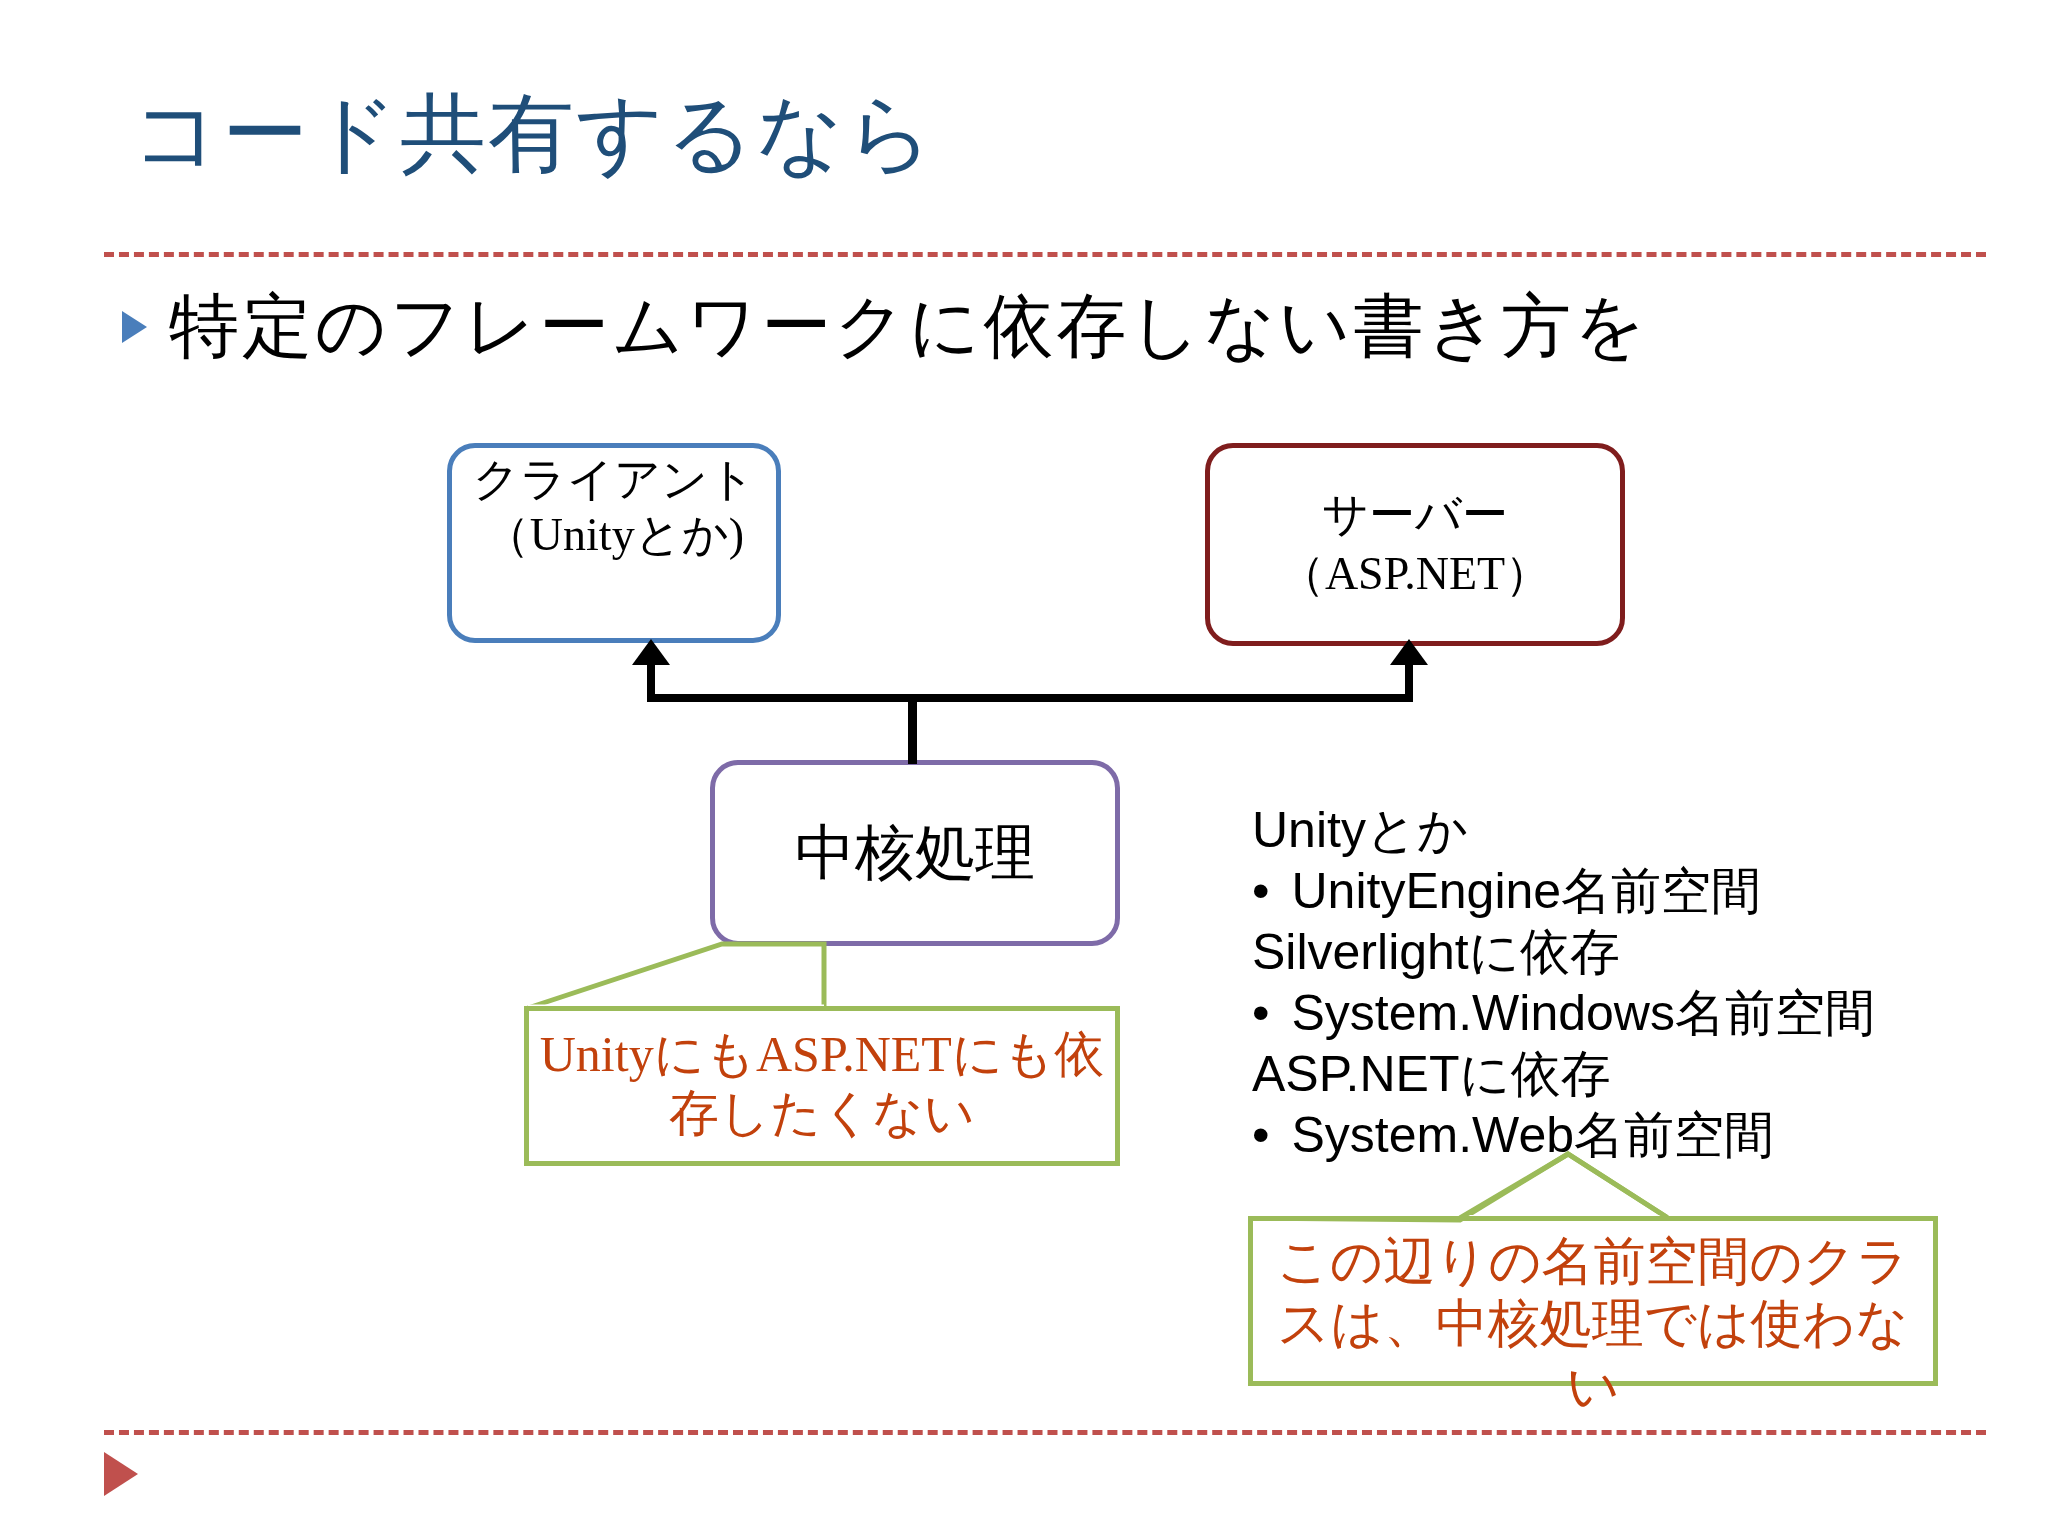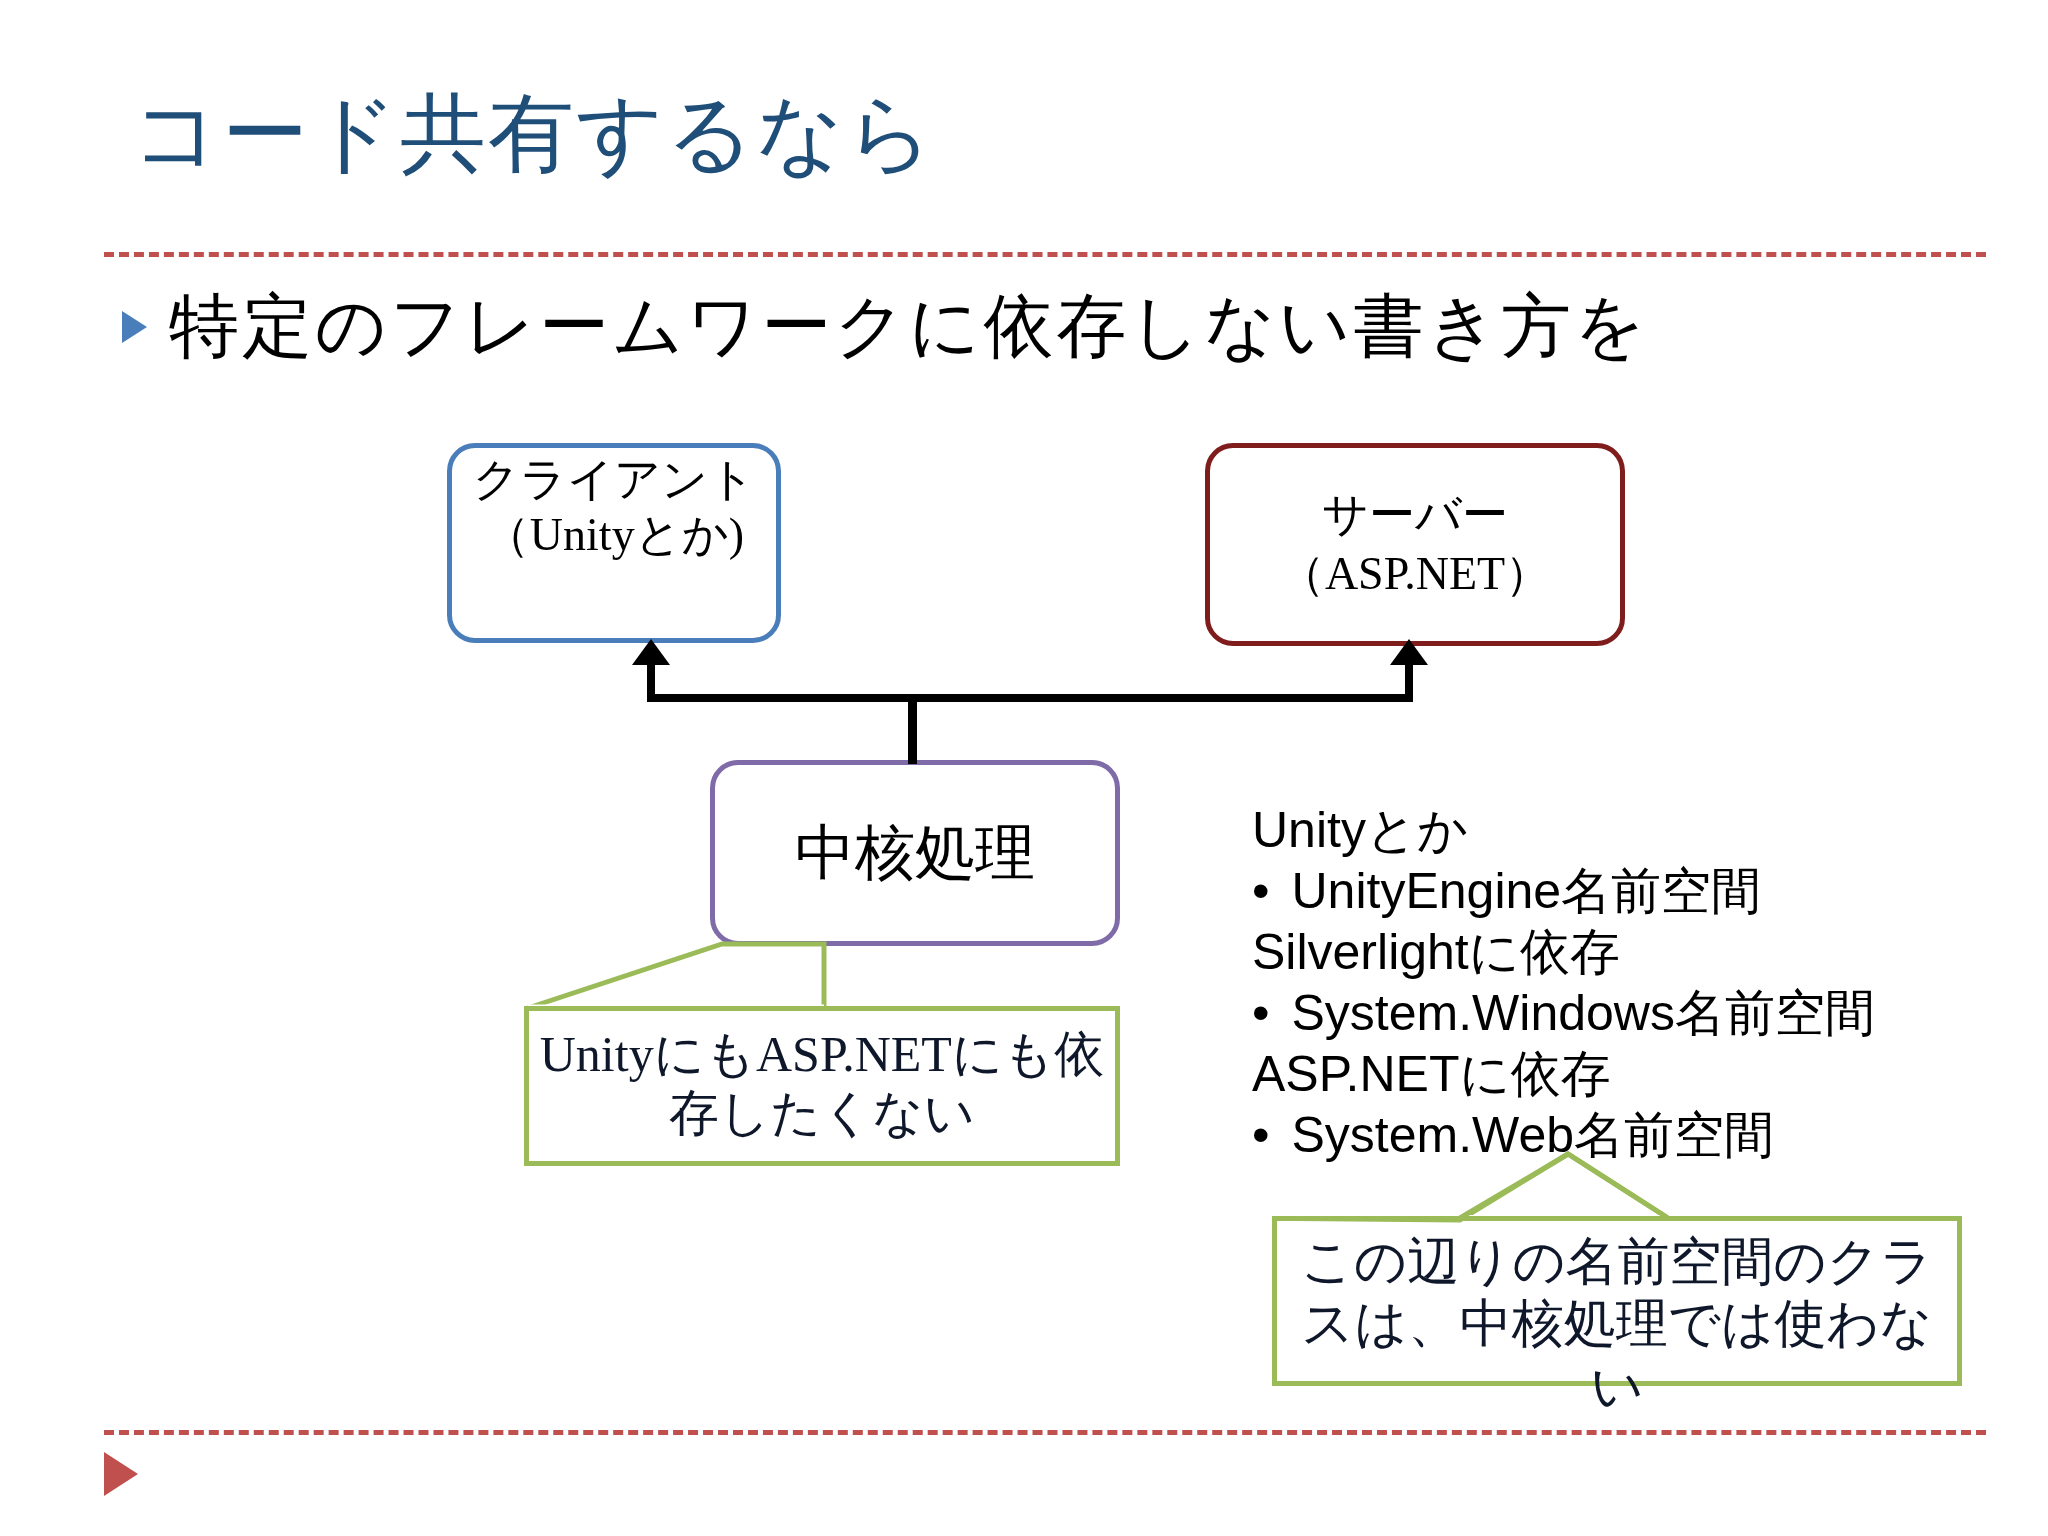--- a/index.html
+++ b/index.html
@@ -115,35 +115,34 @@
   #arrow-left  { left: 632px;  top: 639px; }
   #arrow-right { left: 1390px; top: 639px; }
 
   
   .callout {
     position: absolute;
     box-sizing: border-box;
     border: 5px solid #9BBB59;
     background: transparent;
     font-family: "Liberation Serif", "DejaVu Serif", serif;
-    color: #0f172a;
+    color: #c2410c;
     text-align: center;
   }
   #callout-core {
     left: 524px; top: 1006px; width: 596px; height: 160px;
     font-size: 50px;
     line-height: 1.18;
     padding-top: 14px;
   }
   #callout-namespaces {
     left: 1248px; top: 1216px; width: 690px; height: 170px;
     font-size: 52px;
     line-height: 1.20;
     padding-top: 10px;
-    margin-left: 24px;
   }
   .callout-body { display: block; white-space: pre-line; }
 
   
   .tail-svg { position: absolute; overflow: visible; }
 
   
   #dep-list {
     position: absolute;
     left: 1252px;

